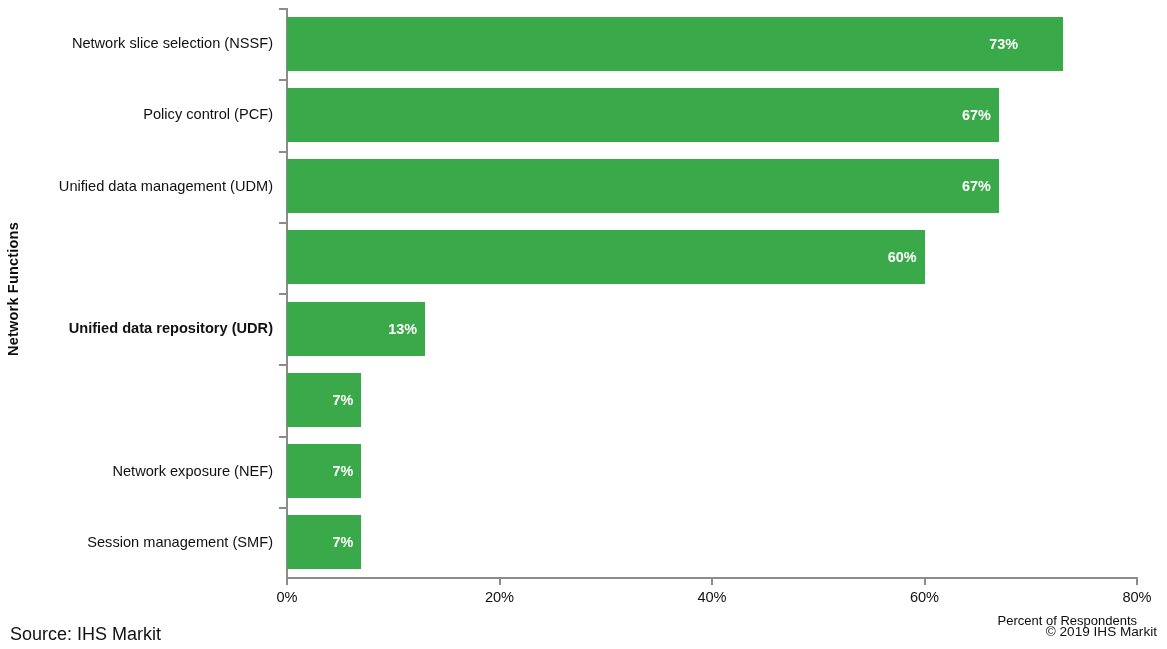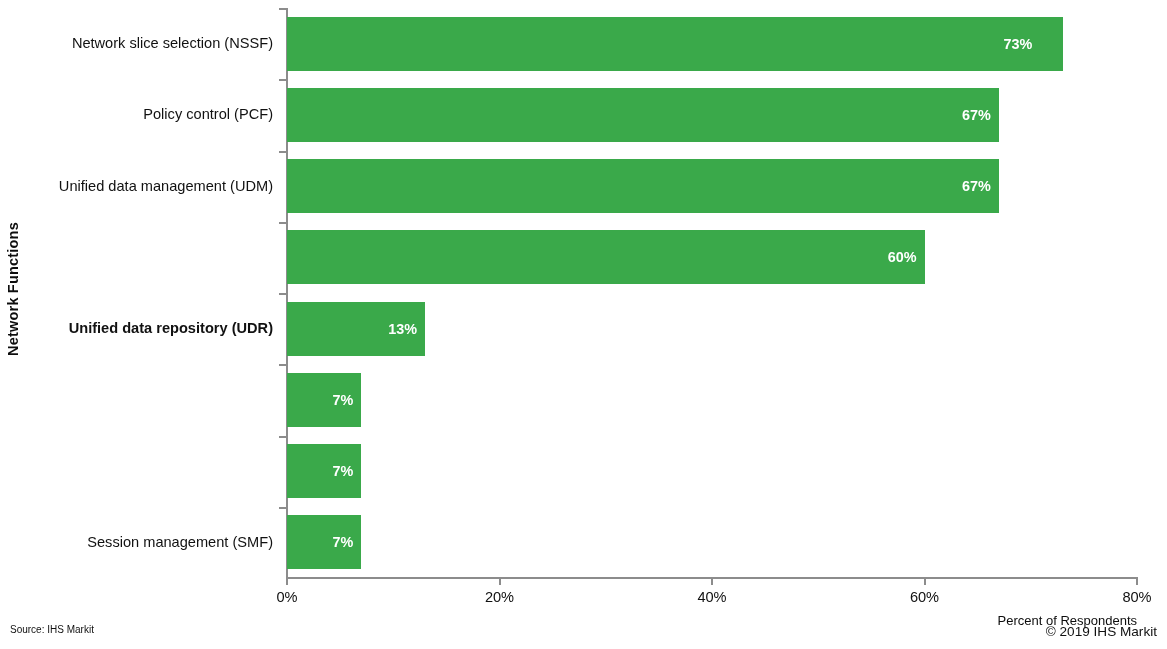--- a/index.html
+++ b/index.html
@@ -134,21 +134,21 @@
     font-size: 13px;
     font-weight: normal;
     color: #0d0d0d;
   }
 
   
   .source-note {
     position: absolute;
     left: 10px;
     top: 624px;
-    font-size: 10px;
+    font-size: 18px;
     color: #111111;
     white-space: nowrap;
   }
   .copyright-note {
     position: absolute;
     right: 10px;
     top: 624px;
     font-size: 13.6px;
     color: #111111;
     white-space: nowrap;
@@ -164,21 +164,21 @@
   </div>
 
   <div class="axis-line-y"></div>
   <div class="axis-line-x"></div>
 
   <div class="plot-area" id="plot-area">
       <div class="cat-row" style="top: 0px; height: 71.25px;">
         <div class="y-tick" style="top: 0px;"></div>
         <div class="cat-label" style="height: 71.25px; line-height: 71.25px;">Network slice selection (NSSF)</div>
         <div class="bar" style="width: 775.625px; background: rgb(58, 169, 74);"></div>
-        <div class="bar-value" style="left: 705px; width: 52px; text-align: center; color: rgb(255, 255, 255);">73%</div>
+        <div class="bar-value" style="left: 679px; width: 52px; text-align: right; color: rgb(255, 255, 255);">73%</div>
       </div>
       <div class="cat-row" style="top: 71.25px; height: 71.25px;">
         <div class="y-tick" style="top: 0px;"></div>
         <div class="cat-label" style="height: 71.25px; line-height: 71.25px;">Policy control (PCF)</div>
         <div class="bar" style="width: 711.875px; background: rgb(58, 169, 74);"></div>
         <div class="bar-value" style="left: 651.875px; width: 52px; text-align: right; color: rgb(255, 255, 255);">67%</div>
       </div>
       <div class="cat-row" style="top: 142.5px; height: 71.25px;">
         <div class="y-tick" style="top: 0px;"></div>
         <div class="cat-label" style="height: 71.25px; line-height: 71.25px;">Unified data management (UDM)</div>
@@ -196,20 +196,21 @@
         <div class="bar" style="width: 138.125px; background: rgb(58, 169, 74);"></div>
         <div class="bar-value" style="left: 78.125px; width: 52px; text-align: right; color: rgb(255, 255, 255);">13%</div>
       </div>
       <div class="cat-row" style="top: 356.25px; height: 71.25px;">
         <div class="y-tick" style="top: 0px;"></div>
         <div class="bar" style="width: 74.375px; background: rgb(58, 169, 74);"></div>
         <div class="bar-value" style="left: 14.375px; width: 52px; text-align: right; color: rgb(255, 255, 255);">7%</div>
       </div>
       <div class="cat-row" style="top: 427.5px; height: 71.25px;">
         <div class="y-tick" style="top: 0px;"></div>
+        <div class="cat-label" style="height: 71.25px; line-height: 71.25px;">Network exposure (NEF)</div>
         <div class="bar" style="width: 74.375px; background: rgb(58, 169, 74);"></div>
         <div class="bar-value" style="left: 14.375px; width: 52px; text-align: right; color: rgb(255, 255, 255);">7%</div>
       </div>
       <div class="cat-row" style="top: 498.75px; height: 71.25px;">
         <div class="y-tick" style="top: 0px;"></div>
         <div class="cat-label" style="height: 71.25px; line-height: 71.25px;">Session management (SMF)</div>
         <div class="bar" style="width: 74.375px; background: rgb(58, 169, 74);"></div>
         <div class="bar-value" style="left: 14.375px; width: 52px; text-align: right; color: rgb(255, 255, 255);">7%</div>
       </div>
     </div>

